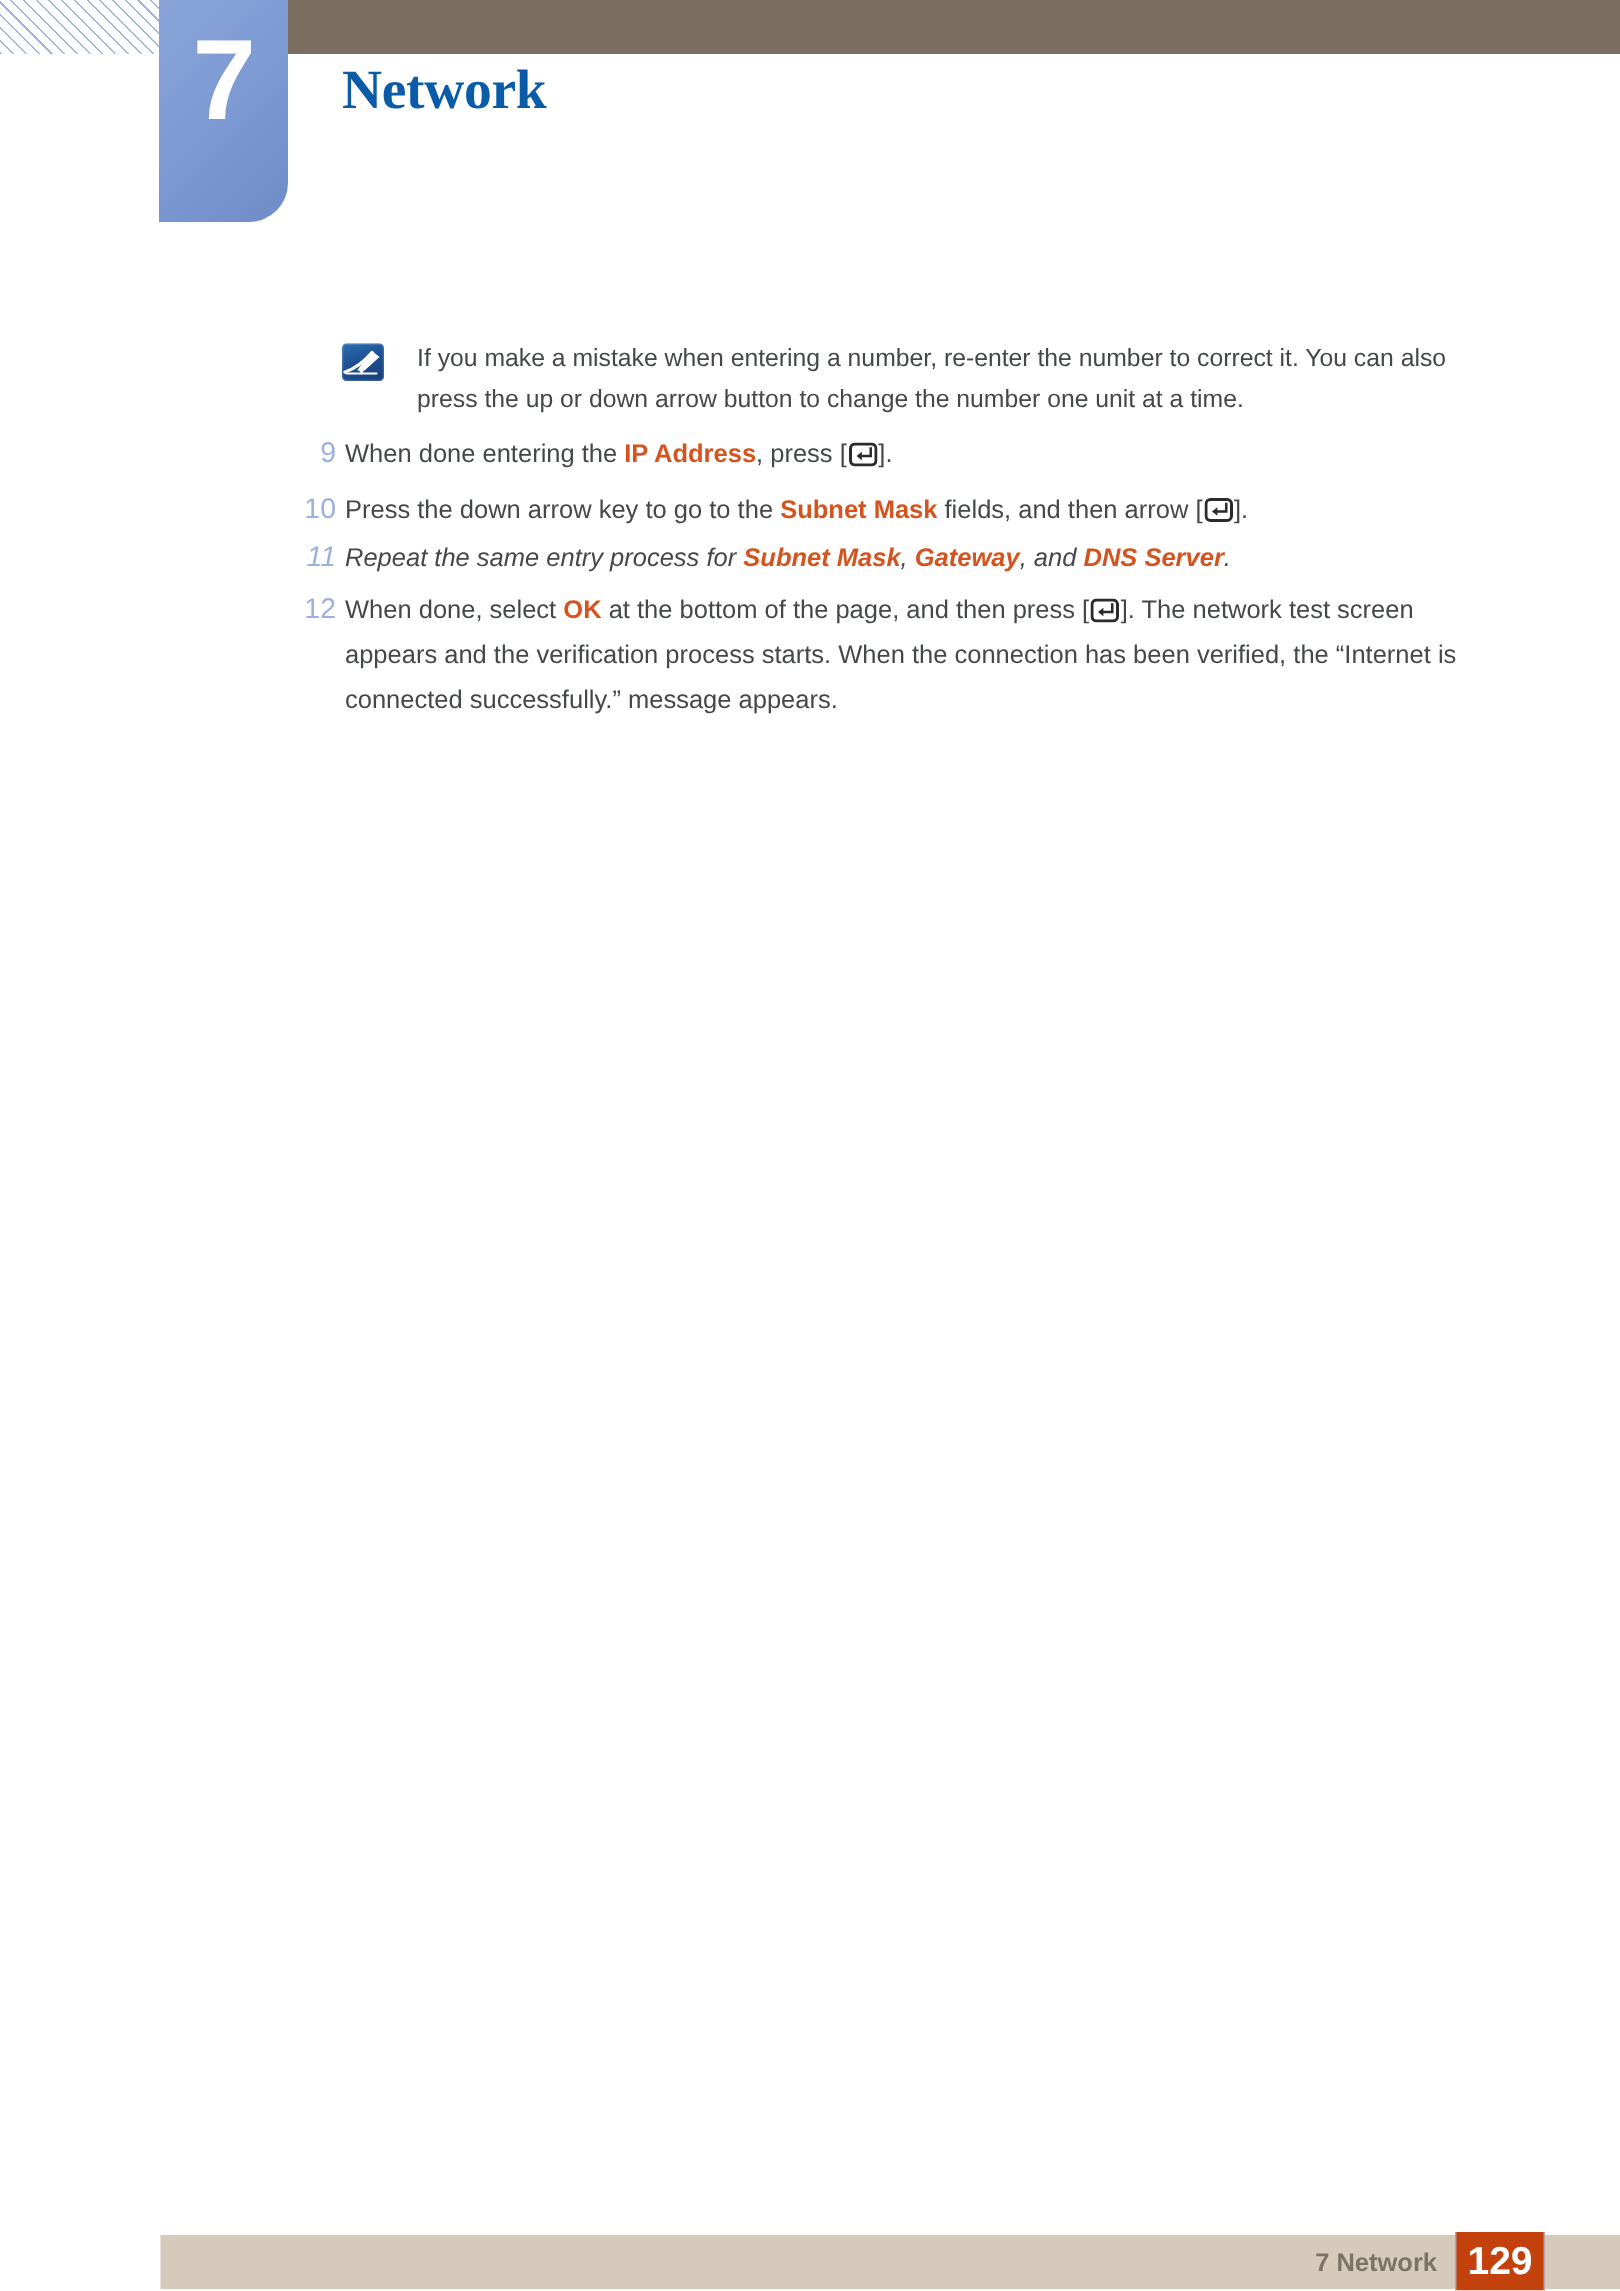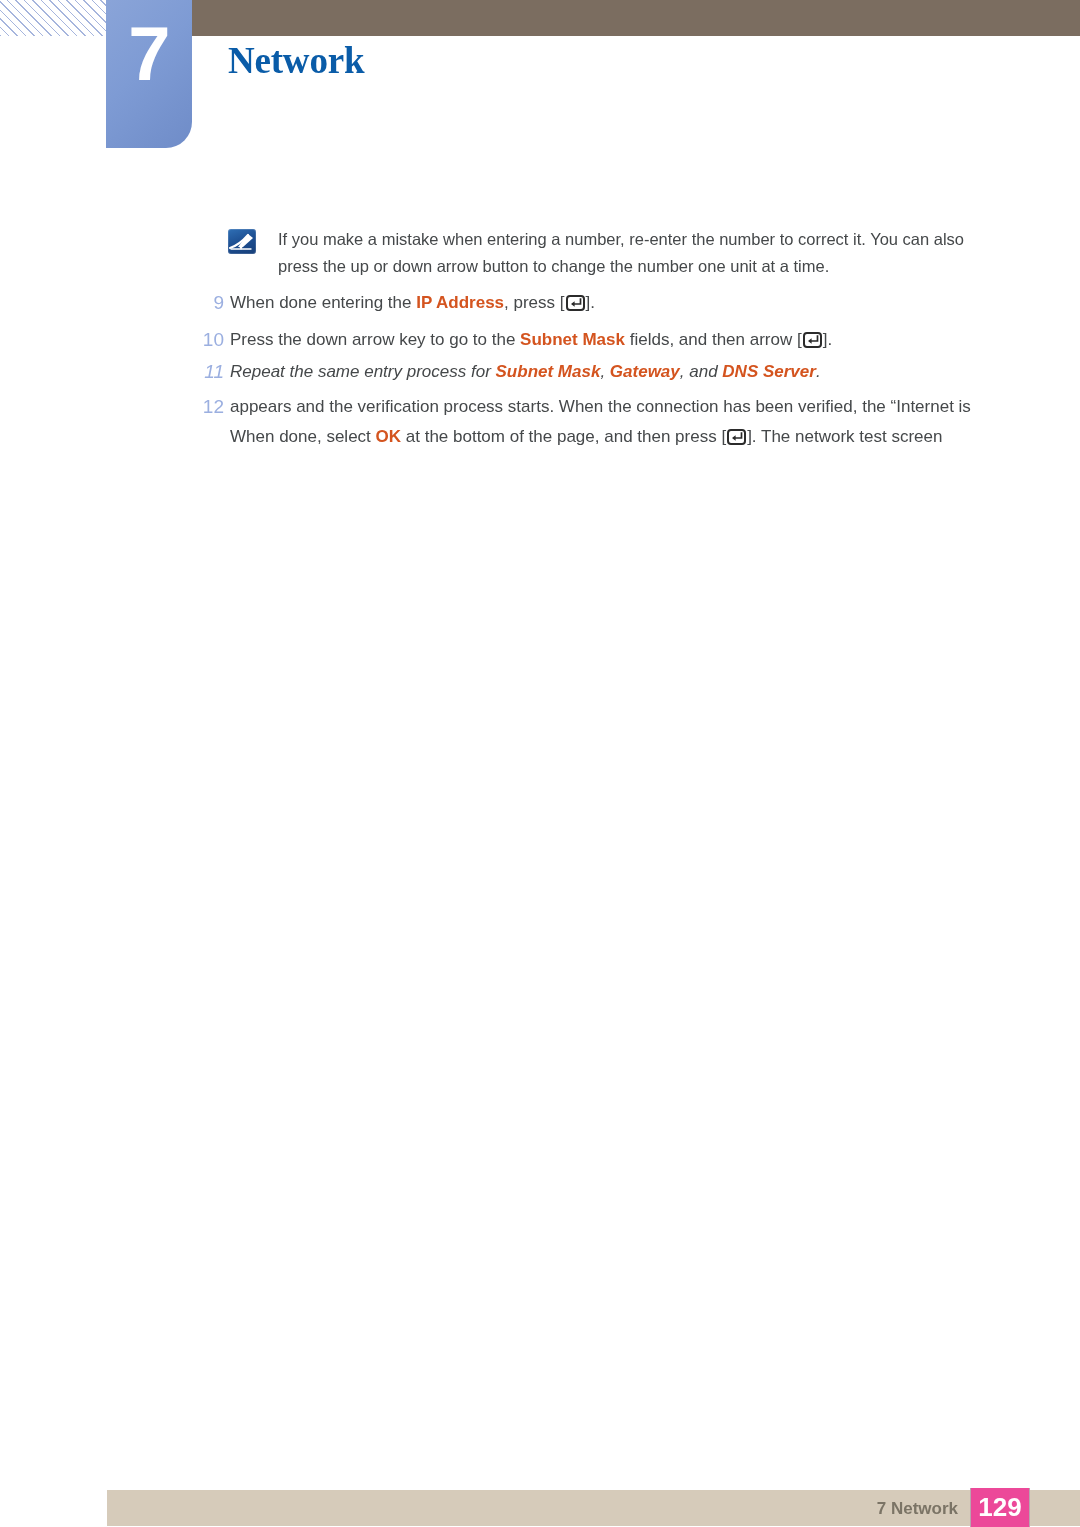--- a/index.html
+++ b/index.html
@@ -168,21 +168,21 @@
     font-weight: bold;
     line-height: 22px;
     text-align: right;
   }
   #footer-page-box {
     position: absolute;
     left: 970px;
     top: 1488px;
     width: 60px;
     height: 39px;
-    background: #ec4899;
+    background: #c2410c;
     border-left: 1px solid #b9a4ae;
     border-right: 1px solid #b9a4ae;
     box-sizing: border-box;
   }
   #footer-page-num {
     color: #ffffff;
     font-size: 26px;
     font-weight: bold;
     line-height: 39px;
     text-align: center;
@@ -241,26 +241,27 @@
       </div>
       <div class="step" style="top: 357px; font-style: italic;">
         <div class="step-num">11</div>
         <div class="step-body">
           <span class="ln"><span>Repeat the same entry process for </span><span class="hl">Subnet Mask</span><span>, </span><span class="hl">Gateway</span><span>, and </span><span class="hl">DNS Server</span><span>.</span></span>
         </div>
       </div>
       <div class="step" style="top: 392px;">
         <div class="step-num">12</div>
         <div class="step-body">
-          <span class="ln"><span>appears and the verification process starts. When the connection has been verified, the “Internet is</span></span>
           <span class="ln"><span>When done, select </span><span class="hl">OK</span><span> at the bottom of the page, and then press [</span><span class="keyicon"><svg width="19" height="16" viewBox="0 0 19 16">
                 <rect x="1" y="1" width="17" height="14" rx="3" ry="3" fill="#ffffff" stroke="#2b2b2b" stroke-width="2"></rect>
                 <path d="M14.5 4 L14.5 9 L7 9" stroke="#2b2b2b" stroke-width="1.7" fill="none" stroke-linecap="square"></path>
                 <path d="M8.6 6.2 L5 9 L8.6 11.8 Z" fill="#2b2b2b"></path>
               </svg></span><span>]. The network test screen</span></span>
+          <span class="ln"><span>appears and the verification process starts. When the connection has been verified, the “Internet is</span></span>
+          <span class="ln"><span>connected successfully.” message appears.</span></span>
         </div>
       </div>
     </div>
 
 </div>
 
 <div id="footer-bar"></div>
 <div id="footer-label">7 Network</div>
 <div id="footer-page-box">
   <div id="footer-page-num">129</div>

